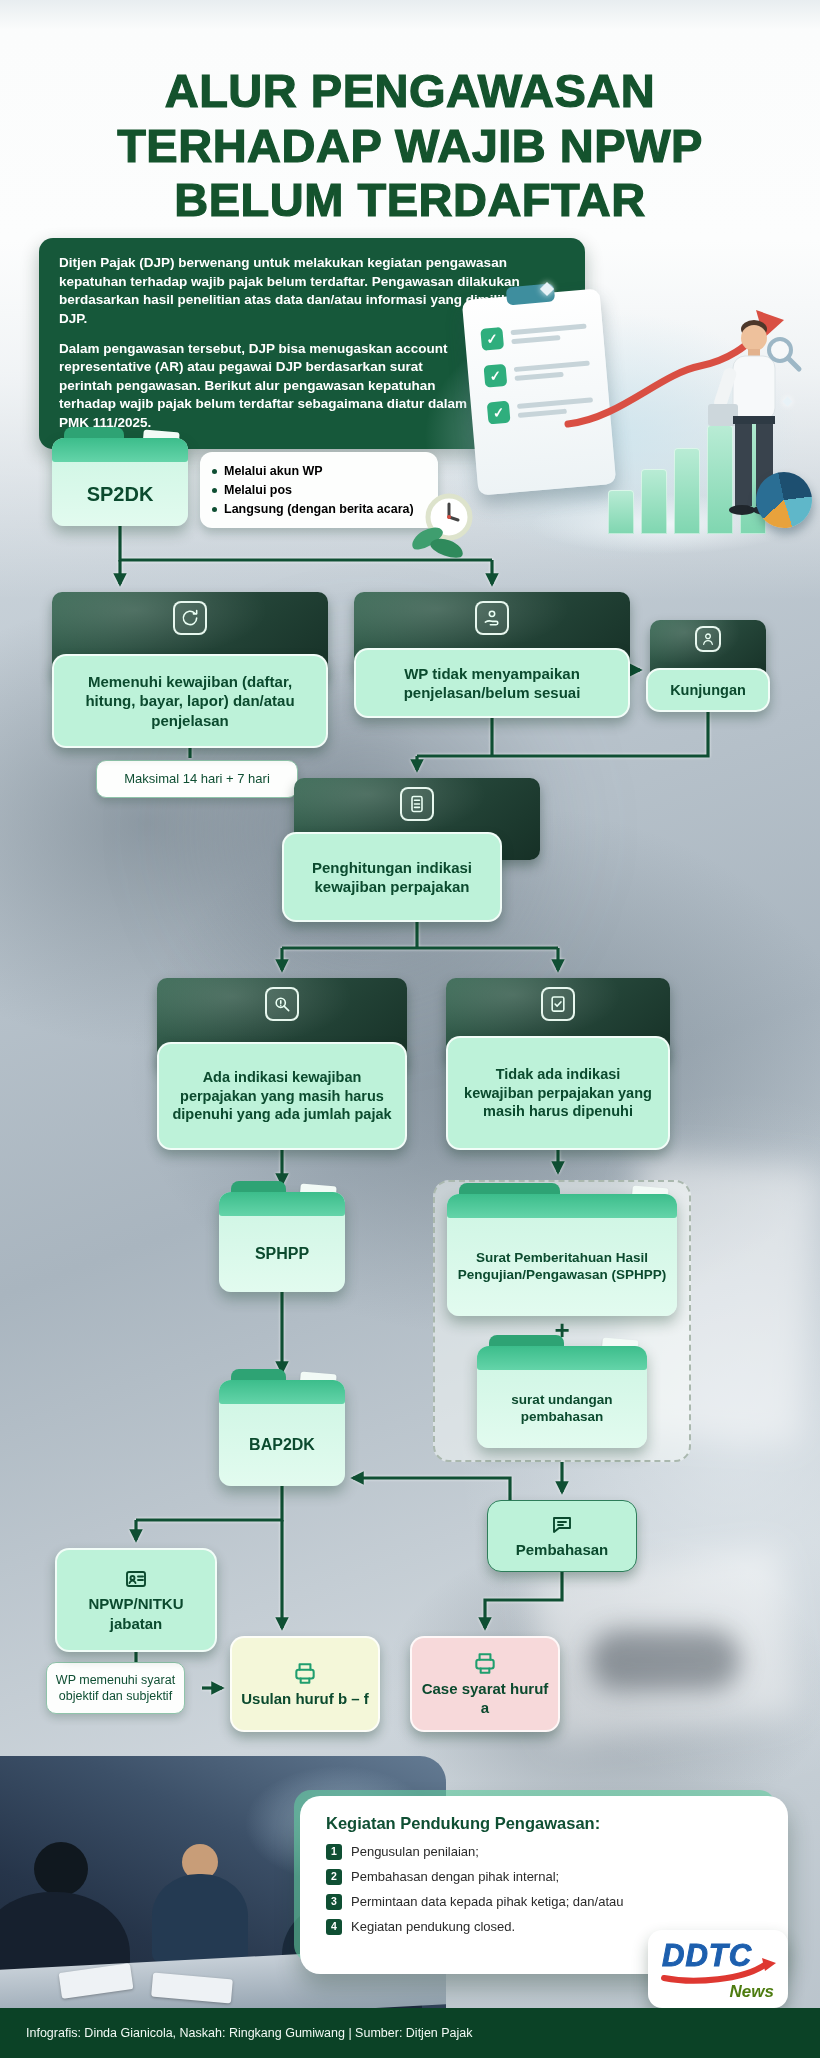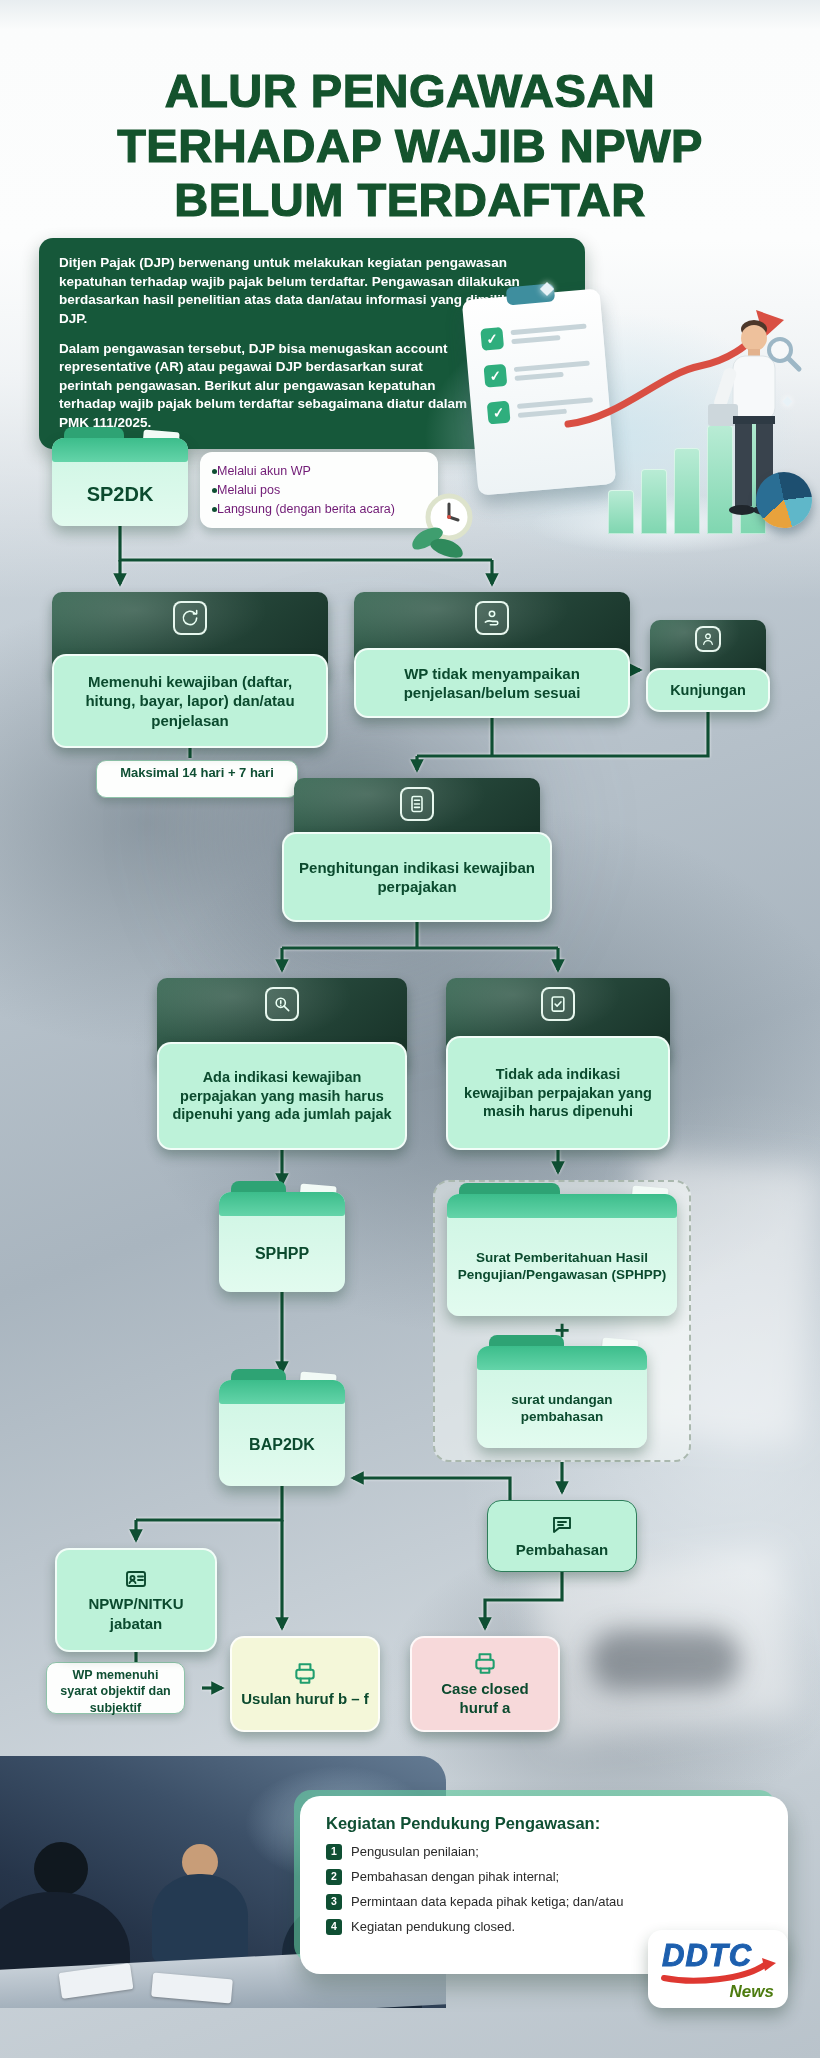--- a/index.html
+++ b/index.html
@@ -55,27 +55,27 @@
   .photo{position:absolute;z-index:2;border-radius:10px;background:
     radial-gradient(80% 90% at 30% 20%, rgba(255,255,255,.16), transparent 60%),
     linear-gradient(140deg,#3c6b57 0%,#27493c 45%,#163026 100%);box-shadow:0 6px 12px rgba(10,40,25,.35)}
   .pbadge{position:absolute;top:9px;left:50%;transform:translateX(-50%);width:34px;height:34px;border:2px solid rgba(240,255,247,.95);border-radius:8px;display:flex;align-items:center;justify-content:center;color:#eafff4;background:rgba(255,255,255,.08)}
   .pbadge.small{width:26px;height:26px;top:6px}
   .ic{stroke:currentColor;fill:none;stroke-width:1.9;stroke-linecap:round;stroke-linejoin:round;width:20px;height:20px}
   .mint{position:absolute;z-index:3;background:#bdf2d9;border:2px solid rgba(255,255,255,.8);border-radius:14px;box-shadow:0 6px 12px rgba(10,50,30,.3);color:#0b4a2e;font-weight:700;display:flex;align-items:center;justify-content:center;text-align:center;padding:8px 12px;line-height:1.3}
   .mint.col{flex-direction:column;gap:3px}
   .mint.outlined{border:1.5px solid #2e7d5a}
   .mint .ic{width:24px;height:24px}
-  .note{position:absolute;z-index:2;background:#fdfefd;border:1.5px solid #8fc4aa;border-radius:10px;color:#0f4f33;font-weight:700;display:flex;align-items:flex-start;justify-content:center;text-align:center;line-height:1.3;box-shadow:0 4px 8px rgba(10,50,30,.2);padding:4px 8px}
+  .note{position:absolute;z-index:2;background:#fdfefd;border:1.5px solid #8fc4aa;border-radius:10px;color:#0f4f33;font-weight:400;display:flex;align-items:center;justify-content:center;text-align:center;line-height:1.3;box-shadow:0 4px 8px rgba(10,50,30,.2);padding:4px 8px}
   .dashedbox{position:absolute;z-index:1;border:2px dashed #aab8ae;border-radius:16px;background:rgba(248,252,250,.5)}
   .plus{position:absolute;z-index:2;text-align:center;color:#0f4f33;font-size:26px;font-weight:800;line-height:28px}
   .endbox{position:absolute;z-index:2;border-radius:14px;box-shadow:0 6px 12px rgba(10,50,30,.3);display:flex;flex-direction:column;align-items:center;justify-content:center;gap:4px;color:#0b4a2e;font-weight:700;text-align:center;line-height:1.25;border:2px solid rgba(255,255,255,.8);padding:8px;font-size:15px}
   .endbox .ic{width:26px;height:26px;color:#1f9e6e}
   .bullets{position:absolute;left:200px;top:452px;width:238px;background:#fdfefd;border-radius:12px;box-shadow:0 5px 10px rgba(10,50,30,.22);padding:10px 12px;z-index:2}
-  .bullet-row{display:flex;align-items:flex-start;color:#701a75;font-size:12.5px;font-weight:400;line-height:1.5}
+  .bullet-row{display:flex;gap:7px;align-items:flex-start;color:#000000;font-size:12.5px;font-weight:700;line-height:1.5}
   .dot{width:5px;height:5px;border-radius:50%;background:#0f4f33;margin-top:7px;flex:none}
 
   
   .meeting{position:absolute;left:0;top:1756px;width:446px;height:252px;border-radius:0 26px 0 0;overflow:hidden;z-index:1;background:linear-gradient(205deg,#647b93 0%,#3c5068 38%,#26354a 70%,#1c2737 100%)}
   .win{position:absolute;left:55%;top:4%;width:42%;height:46%;background:radial-gradient(closest-side,rgba(196,220,238,.55),rgba(196,220,238,0))}
   .sil{position:absolute;border-radius:48% 48% 8px 8px}
   .head{position:absolute;border-radius:50%}
   .mtable{position:absolute;left:-10px;right:-10px;bottom:-8px;height:58px;background:linear-gradient(180deg,#c6cfd7,#93a2af);transform:skewY(-3deg)}
   .sheet{position:absolute;background:#eef2f5;border-radius:3px;box-shadow:0 1px 3px rgba(0,0,0,.3)}
   .support-card{position:absolute;left:300px;top:1796px;width:488px;height:178px;background:#fff;border-radius:20px;box-shadow:-9px -9px 0 -3px rgba(98,205,160,.6), 0 12px 24px rgba(15,45,30,.3);padding:18px 26px;z-index:2}
@@ -322,21 +322,21 @@
     <span>Maksimal 14 hari + 7 hari</span>
   </div>
 
   <div class="photo" style="left:294px;top:778px;width:246px;height:82px">
     <span class="pbadge">
         <svg class="ic">
           <use href="#i-calc"></use>
         </svg>
       </span>
   </div>
-  <div class="mint" style="left:282px;top:832px;width:270px;height:90px;font-size:15px">
+  <div class="mint" style="left:282px;top:832px;width:220px;height:90px;font-size:15px">
     <span>Penghitungan indikasi kewajiban perpajakan</span>
   </div>
 
   <div class="photo" style="left:157px;top:978px;width:250px;height:92px">
     <span class="pbadge">
         <svg class="ic">
           <use href="#i-mag"></use>
         </svg>
       </span>
   </div>
@@ -403,21 +403,21 @@
   <div class="endbox" style="left:230px;top:1636px;width:150px;height:96px;background:#f4f7d9">
     <svg class="ic">
         <use href="#i-tray"></use>
       </svg>
     <span>Usulan huruf b – f</span>
   </div>
   <div class="endbox" style="left:410px;top:1636px;width:150px;height:96px;background:#f7d9da">
     <svg class="ic">
         <use href="#i-tray"></use>
       </svg>
-    <span>Case closed huruf a</span>
+    <span>Case syarat huruf a</span>
   </div>
 
   <div class="meeting">
     <div class="win"></div>
     <div class="head" style="left:34px;bottom:112px;width:54px;height:54px;background:#10181f"></div>
     <div class="sil" style="left:-22px;bottom:-12px;width:152px;height:128px;background:#16202e"></div>
     <div class="head" style="left:182px;bottom:128px;width:36px;height:36px;background:#c89d78"></div>
     <div class="sil" style="left:152px;bottom:46px;width:96px;height:88px;background:#243a52"></div>
     <div class="head" style="left:320px;bottom:106px;width:44px;height:44px;background:#caa07c"></div>
     <div class="sil" style="left:282px;bottom:-8px;width:140px;height:118px;background:#1b2a3c"></div>
@@ -448,14 +448,17 @@
 
   <div class="ddtc-card">
     <span class="ddtc-text">DDTC</span>
     <svg class="ddtc-swoosh" viewBox="0 0 118 26">
       <path d="M6,20 C36,26 86,22 108,6" stroke="#de3831" stroke-width="6" fill="none" stroke-linecap="round"></path>
       <polygon points="104,0 118,5 107,13" fill="#de3831"></polygon>
     </svg>
     <span class="ddtc-news">News</span>
   </div>
 
+  <div class="footer">
+    <span>Infografis: Dinda Gianicola, Naskah: Ringkang Gumiwang | Sumber: Ditjen Pajak</span>
+  </div>
 
 </div>
 
 </body></html>

